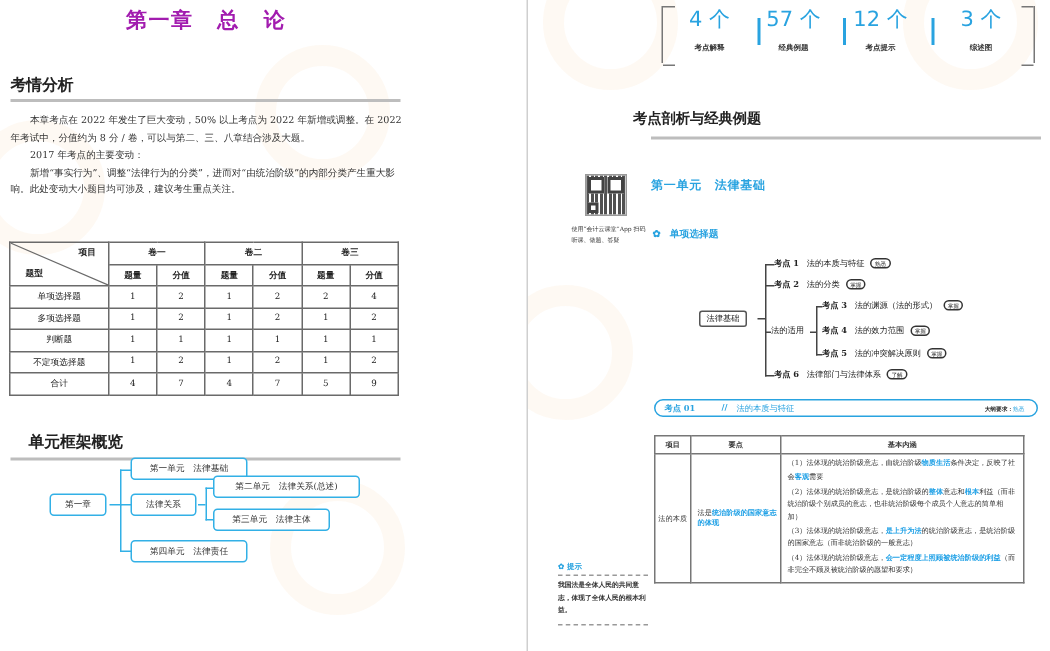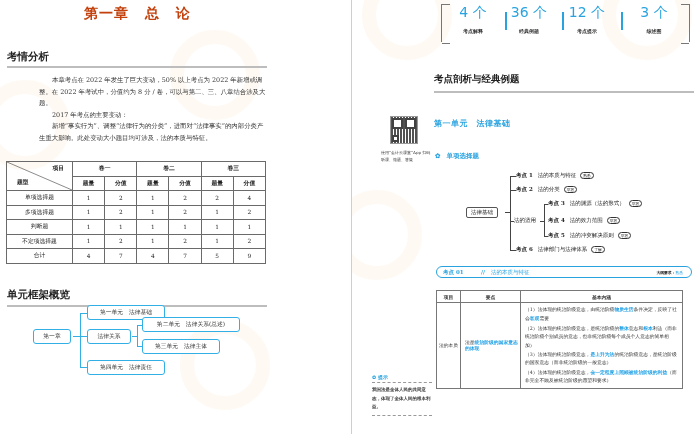--- a/index.html
+++ b/index.html
@@ -4,27 +4,27 @@
 <style>
   * { box-sizing: border-box; margin: 0; padding: 0; }
   html, body { width: 700px; height: 434px; overflow: hidden; background: #ffffff; }
   body { font-family: "DejaVu Serif", "Liberation Serif", serif; color: #222; position: relative; }
   .spread { position: absolute; left: 0; top: 0; width: 700px; height: 434px; display: flex; }
   .page { position: relative; height: 434px; overflow: hidden; background: #fff; }
   .page-left { width: 351px; }
   .page-right { width: 349px; border-left: 1px solid #cfcfcf; }
 
   
-  .chapter-title { position: absolute; left: 84px; top: 5px; font-size: 14px; font-weight: bold; color: #c2410c; letter-spacing: 1px; font-family: "DejaVu Serif", serif; }
+  .chapter-title { position: absolute; left: 84px; top: 5px; font-size: 14px; font-weight: bold; color: #a21caf; letter-spacing: 1px; font-family: "DejaVu Serif", serif; }
   .chapter-title span { margin-right: 10px; }
   .sec-head { position: absolute; left: 7px; font-size: 10.5px; font-weight: bold; color: #222; font-family: "DejaVu Sans", sans-serif; }
   .sec-rule { position: absolute; left: 7px; width: 260px; height: 2px; background: #bdbdbd; }
   .para { position: absolute; left: 7px; width: 262px; font-size: 6.4px; line-height: 11.5px; color: #333; }
   .para p { margin: 0; }
-  .para .indent { text-indent: 13px; margin-left: 32px; }
+  .para .indent { text-indent: 13px; }
 
   .table-title { position: absolute; left: 0; width: 280px; top: 145px; text-align: center; font-size: 7.5px; font-weight: bold; font-family: "DejaVu Sans", sans-serif; color: #222; }
   table.analysis { position: absolute; left: 6px; top: 161px; width: 260px; border-collapse: collapse; font-size: 5.8px; color: #222; }
   table.analysis td, table.analysis th { border: 0.8px solid #6a6a6a; text-align: center; height: 14.5px; font-weight: normal; }
   table.analysis th { font-weight: bold; }
   .diag-cell { position: relative; width: 66px; }
   .diag-cell .tr { position: absolute; right: 8px; top: 2px; font-weight: bold; }
   .diag-cell .bl { position: absolute; left: 10px; bottom: 3px; font-weight: bold; }
   .diag-cell svg { position: absolute; left: 0; top: 0; width: 100%; height: 100%; }
 
@@ -100,21 +100,21 @@
       <span>总</span>
       <span>论</span>
     </div>
 
     <div class="sec-head" style="top:50px;">考情分析</div>
     <div class="sec-rule" style="top:66px;"></div>
 
     <div class="para" style="top:75px;">
       <p class="indent">本章考点在 2022 年发生了巨大变动，50% 以上考点为 2022 年新增或调整。在 2022 年考试中，分值约为 8 分 / 卷，可以与第二、三、八章结合涉及大题。</p>
       <p class="indent">2017 年考点的主要变动：</p>
-      <p class="indent">新增“事实行为”、调整“法律行为的分类”，进而对“法律事实”的内部分类产生重大影响。此处变动大小题目均可涉及，法的本质与特征。</p>
+      <p class="indent">新增“事实行为”、调整“法律行为的分类”，进而对“由统治阶级”的内部分类产生重大影响。此处变动大小题目均可涉及，建议考生重点关注。</p>
     </div>
 
     <table class="analysis">
       <tbody>
           <tr>
         <th rowspan="2" class="diag-cell">
           <svg viewBox="0 0 66 29" preserveAspectRatio="none">
                 <line x1="0" y1="0" x2="66" y2="29" stroke="#6a6a6a" stroke-width="0.8"></line>
               </svg>
           <span class="tr">项目</span>
@@ -173,21 +173,21 @@
         <td>4</td>
         <td>7</td>
         <td>4</td>
         <td>7</td>
         <td>5</td>
         <td>9</td>
       </tr>
     </tbody>
       </table>
 
-    <div class="sec-head" style="top:288px;">单元框架概览</div>
+    <div class="sec-head" style="top:288px;margin-left:12px;">单元框架概览</div>
     <div class="sec-rule" style="top:305px;"></div>
 
     <div class="mm-box" style="left:33px;top:329px;width:38px;">第一章</div>
     <div class="mm-line" style="left:73px;top:336px;width:8px;height:1.2px;"></div>
     <div class="mm-line" style="left:80px;top:313px;width:1.2px;height:55px;"></div>
     <div class="mm-line" style="left:80px;top:313px;width:8px;height:1.2px;"></div>
     <div class="mm-line" style="left:80px;top:336px;width:8px;height:1.2px;"></div>
     <div class="mm-line" style="left:80px;top:367px;width:8px;height:1.2px;"></div>
     <div class="mm-box" style="left:87px;top:305px;width:78px;">第一单元　法律基础</div>
     <div class="mm-box" style="left:87px;top:329px;width:44px;">法律关系</div>
@@ -207,35 +207,35 @@
   </div>
 </div>
 
 <div class="stat-frame" style="left:441px;top:4px;"></div>
 <div class="stat" style="left:448px;">
   <div class="num">4 个</div>
   <div class="lbl">考点解释</div>
 </div>
 <div class="stat-div" style="left:505px;"></div>
 <div class="stat" style="left:504px;">
-  <div class="num">36 个</div>
+  <div class="num">57 个</div>
   <div class="lbl">经典例题</div>
 </div>
 <div class="stat-div" style="left:562px;"></div>
 <div class="stat" style="left:562px;">
   <div class="num">12 个</div>
   <div class="lbl">考点提示</div>
 </div>
 <div class="stat-div" style="left:621px;"></div>
 <div class="stat" style="left:629px;">
   <div class="num">3 个</div>
   <div class="lbl">综述图</div>
 </div>
 
-<div class="r-sec-head" style="left:434px;">考点剖析与经典例题</div>
+<div class="r-sec-head" style="left:422px;">考点剖析与经典例题</div>
 <div class="r-sec-rule" style="left:434px;"></div>
 
 <div class="qr" style="left:390px;">
     <div class="qr-c"></div>
   </div>
 <div class="qr-caption" style="left:381px;">使用“会计云课堂”App 扫码听课、做题、答疑</div>
 
 <div class="unit-title" style="left:434px;">第一单元　法律基础</div>
 <div class="unit-sub" style="left:435px;">
   <span class="gear">✿</span><span>单项选择题</span>

